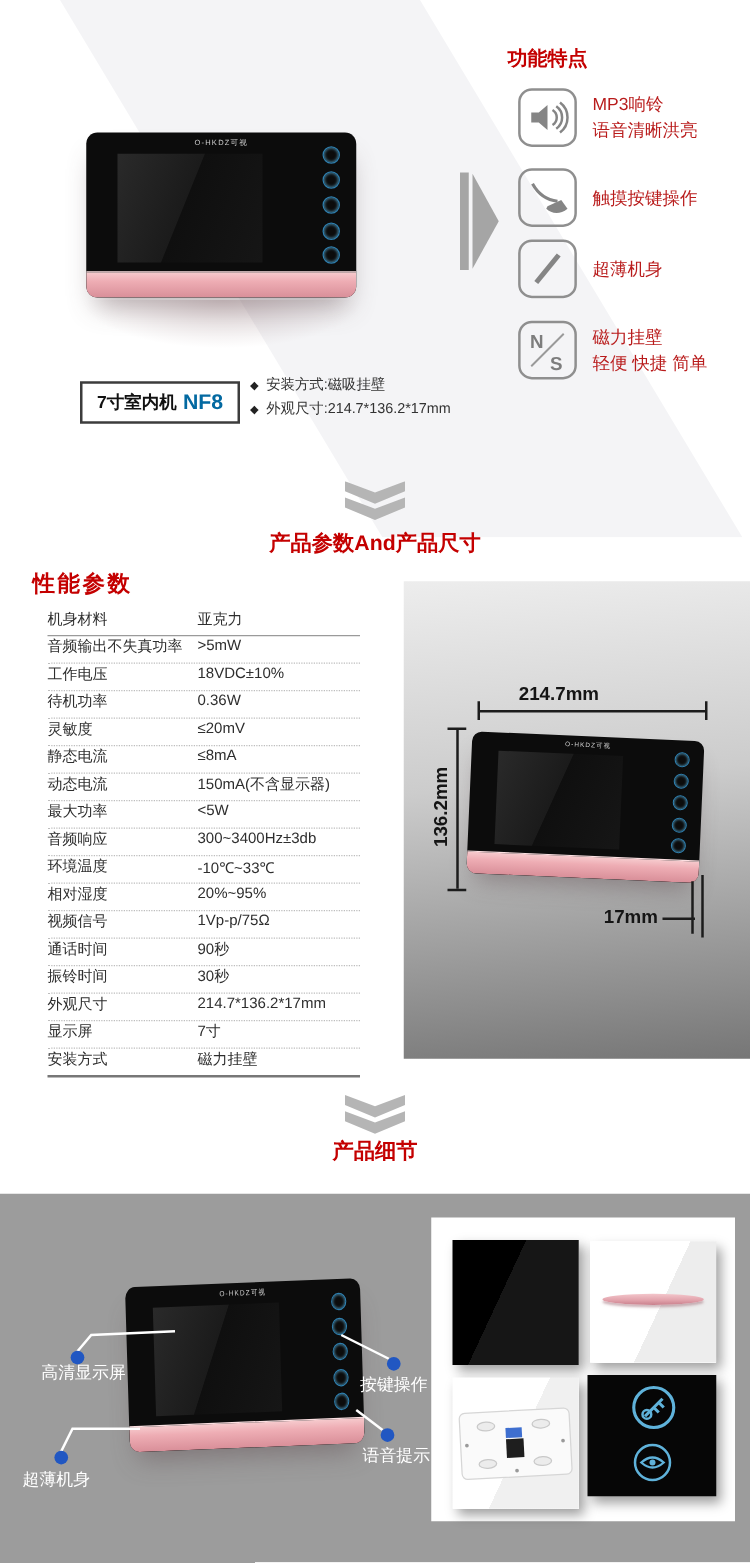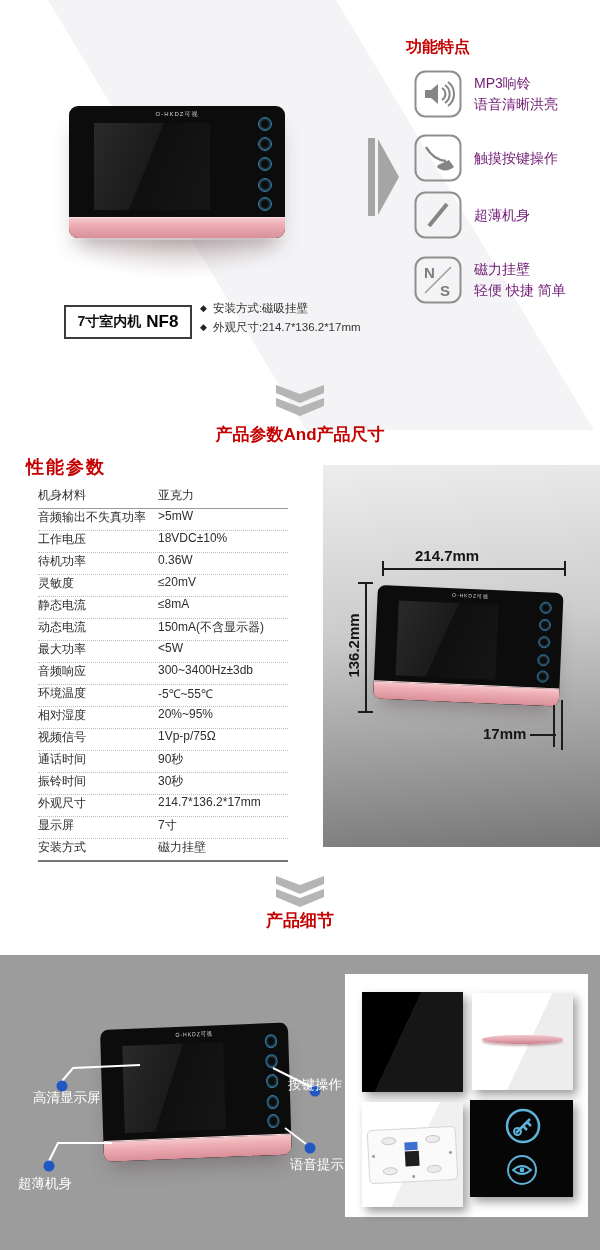--- a/index.html
+++ b/index.html
@@ -27,34 +27,34 @@
           border-top:1px solid #fbdfe1;}
 
   .device--hero{left:69px;top:106px;}
   .hero-reflect{left:62px;top:240px;width:232px;height:40px;
     background:radial-gradient(ellipse at 50% 0%,rgba(150,120,125,.35),rgba(255,255,255,0) 68%);}
 
   
   .name-box{left:35px;top:305px;width:124px;height:30px;border:2px solid #3c3c3c;background:#fff;
             display:flex;align-items:center;justify-content:center;gap:5px;margin-left:29px;}
   .name-cn{font-size:14px;font-weight:bold;color:#111;}
-  .name-model{font-size:17px;font-weight:bold;color:#000000;text-align:right;}
+  .name-model{font-size:17px;font-weight:bold;color:#0369a1;text-align:right;}
   .bullets{left:200px;top:299px;font-size:11.5px;color:#333;line-height:19px;}
   .bullet-row{display:flex;align-items:center;gap:6px;white-space:nowrap;}
   .diamond{font-size:9px;color:#222;}
 
   
   .arrow-bar{left:368px;top:138px;width:7px;height:78px;background:#a5a5a5;}
   .arrow-tri{left:378px;top:139px;width:0;height:0;border-top:38px solid transparent;
              border-bottom:38px solid transparent;border-left:21px solid #a5a5a5;}
   .feat-title{left:406px;top:37px;width:155px;text-align:left;font-size:16px;
               font-weight:bold;color:#c40000;}
   .feat-item{position:absolute;left:414px;display:flex;gap:12px;align-items:center;}
   .feat-item.f1{top:70px}.feat-item.f2{top:134px}.feat-item.f3{top:191px}.feat-item.f4{top:256px}
-  .feat-text{font-size:14px;color:#701a75;line-height:21px;white-space:nowrap;}
+  .feat-text{font-size:14px;color:#b91c1c;line-height:21px;white-space:nowrap;}
 
   
   .chev{left:276px;top:385px;}
   .chev2{left:276px;top:876px;}
   .sec-title{width:600px;text-align:center;font-size:17px;font-weight:bold;color:#c40000;}
   .sec-title.t1{left:0;top:423px;}
   .sec-title.t2{left:0;top:909px;}
 
   
   .table-title{left:26px;top:455px;font-size:18px;font-weight:bold;color:#c40000;letter-spacing:2px;}
@@ -85,21 +85,21 @@
          font-size:15px;font-weight:bold;color:#151515;}
   .dim-d{left:160px;top:260px;font-size:15px;font-weight:bold;color:#151515;}
 
   
   .detail-bg{left:0;top:955px;width:600px;height:295px;background:#9c9c9c;}
   .device--detail{left:100px;top:1030px;transform:scale(.87,1) rotate(-2deg);transform-origin:top left;}
   .callout-svg{left:0;top:955px;}
   .callout{position:absolute;color:#fff;font-size:13.5px;white-space:nowrap;}
   .co1{left:33px;top:1089px;}
   .co2{left:18px;top:1175px;}
-  .co3{left:288px;top:1076px;}
+  .co3{left:288px;top:1099px;}
   .co4{left:290px;top:1156px;}
 
   .detail-grid{left:345px;top:974px;width:243px;height:243px;background:#fff;}
   .sq{position:absolute;box-shadow:4px 5px 9px rgba(0,0,0,.38);}
   .sq-tl{left:17px;top:18px;width:101px;height:100px;
          background:linear-gradient(115deg,#000 0 40%,#161616 40% 100%);}
   .sq-tr{left:127px;top:19px;width:101px;height:97px;
          background:linear-gradient(115deg,#fff 0 55%,#ededed 55% 100%);}
   .lens{position:absolute;left:10px;top:42px;width:81px;height:9px;border-radius:50%;
         background:linear-gradient(180deg,#f3c6cb 0%,#e3a4ad 55%,#c9808d 100%);
@@ -244,21 +244,21 @@
     <div class="trow">
         <span class="tlabel">最大功率</span>
         <span class="tvalue">&lt;5W</span>
       </div>
     <div class="trow">
         <span class="tlabel">音频响应</span>
         <span class="tvalue">300~3400Hz±3db</span>
       </div>
     <div class="trow">
         <span class="tlabel">环境温度</span>
-        <span class="tvalue">-5℃~55℃</span>
+        <span class="tvalue">-10℃~33℃</span>
       </div>
     <div class="trow">
         <span class="tlabel">相对湿度</span>
         <span class="tvalue">20%~95%</span>
       </div>
     <div class="trow">
         <span class="tlabel">视频信号</span>
         <span class="tvalue">1Vp-p/75Ω</span>
       </div>
     <div class="trow">

